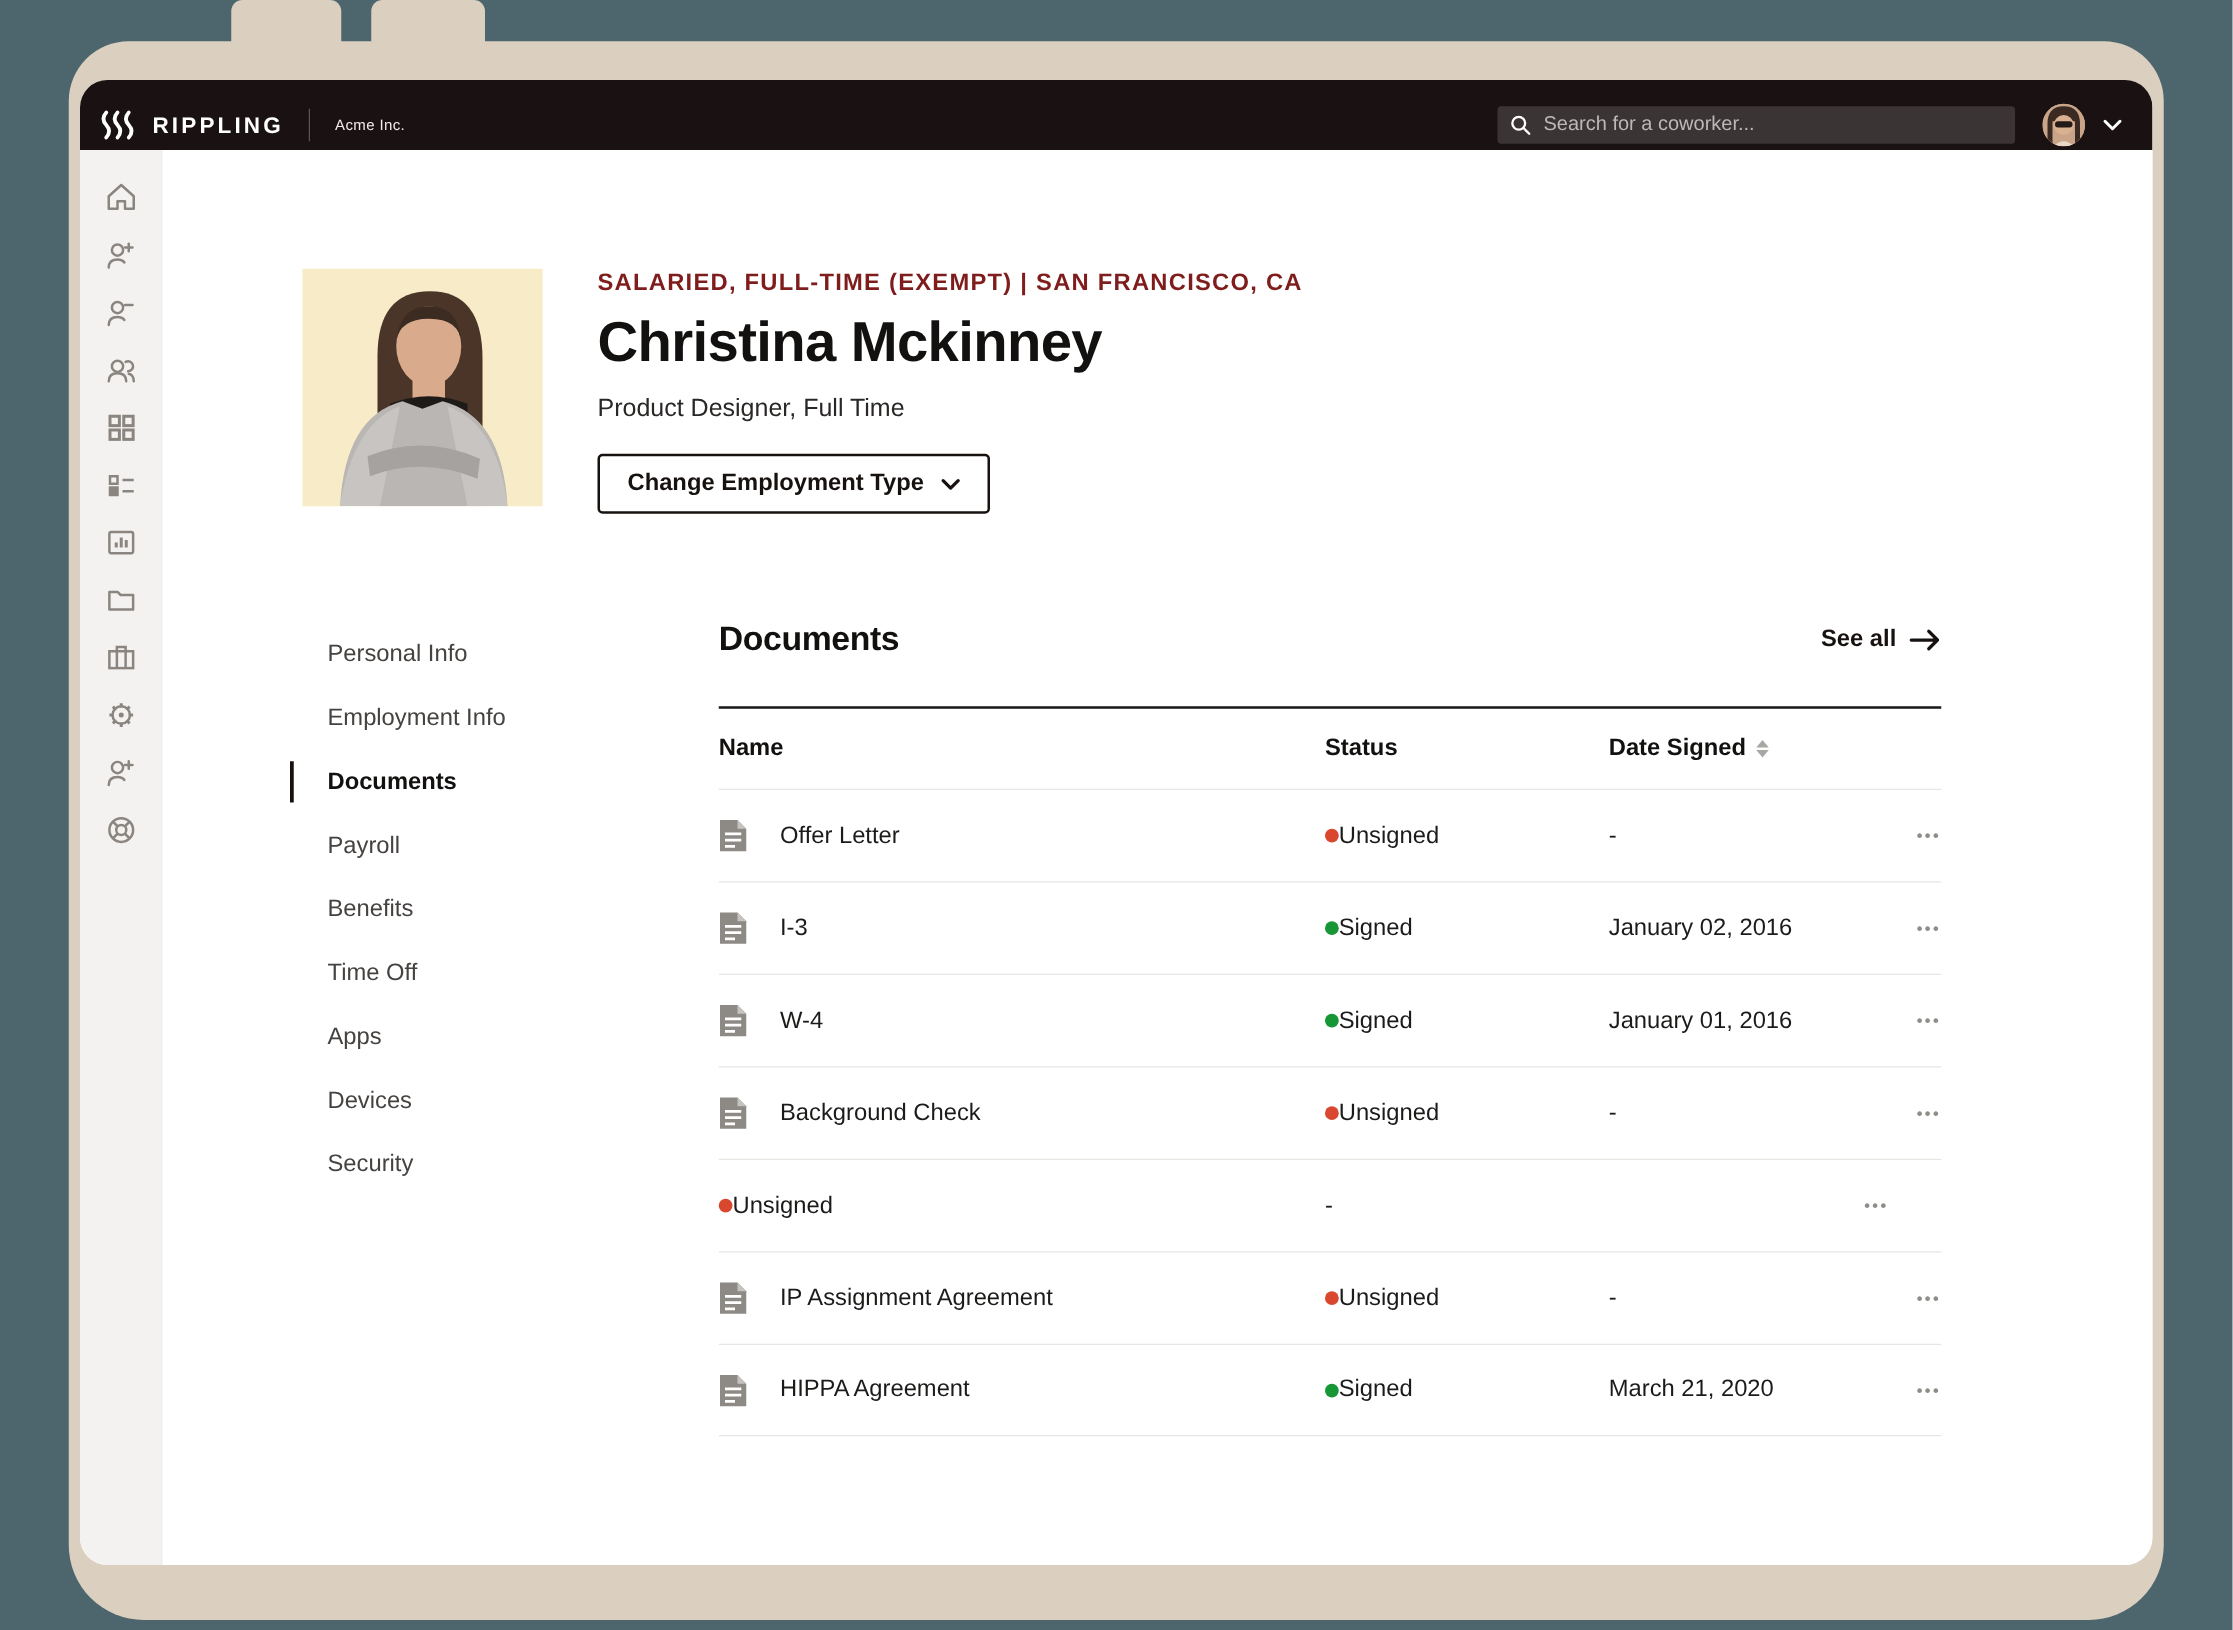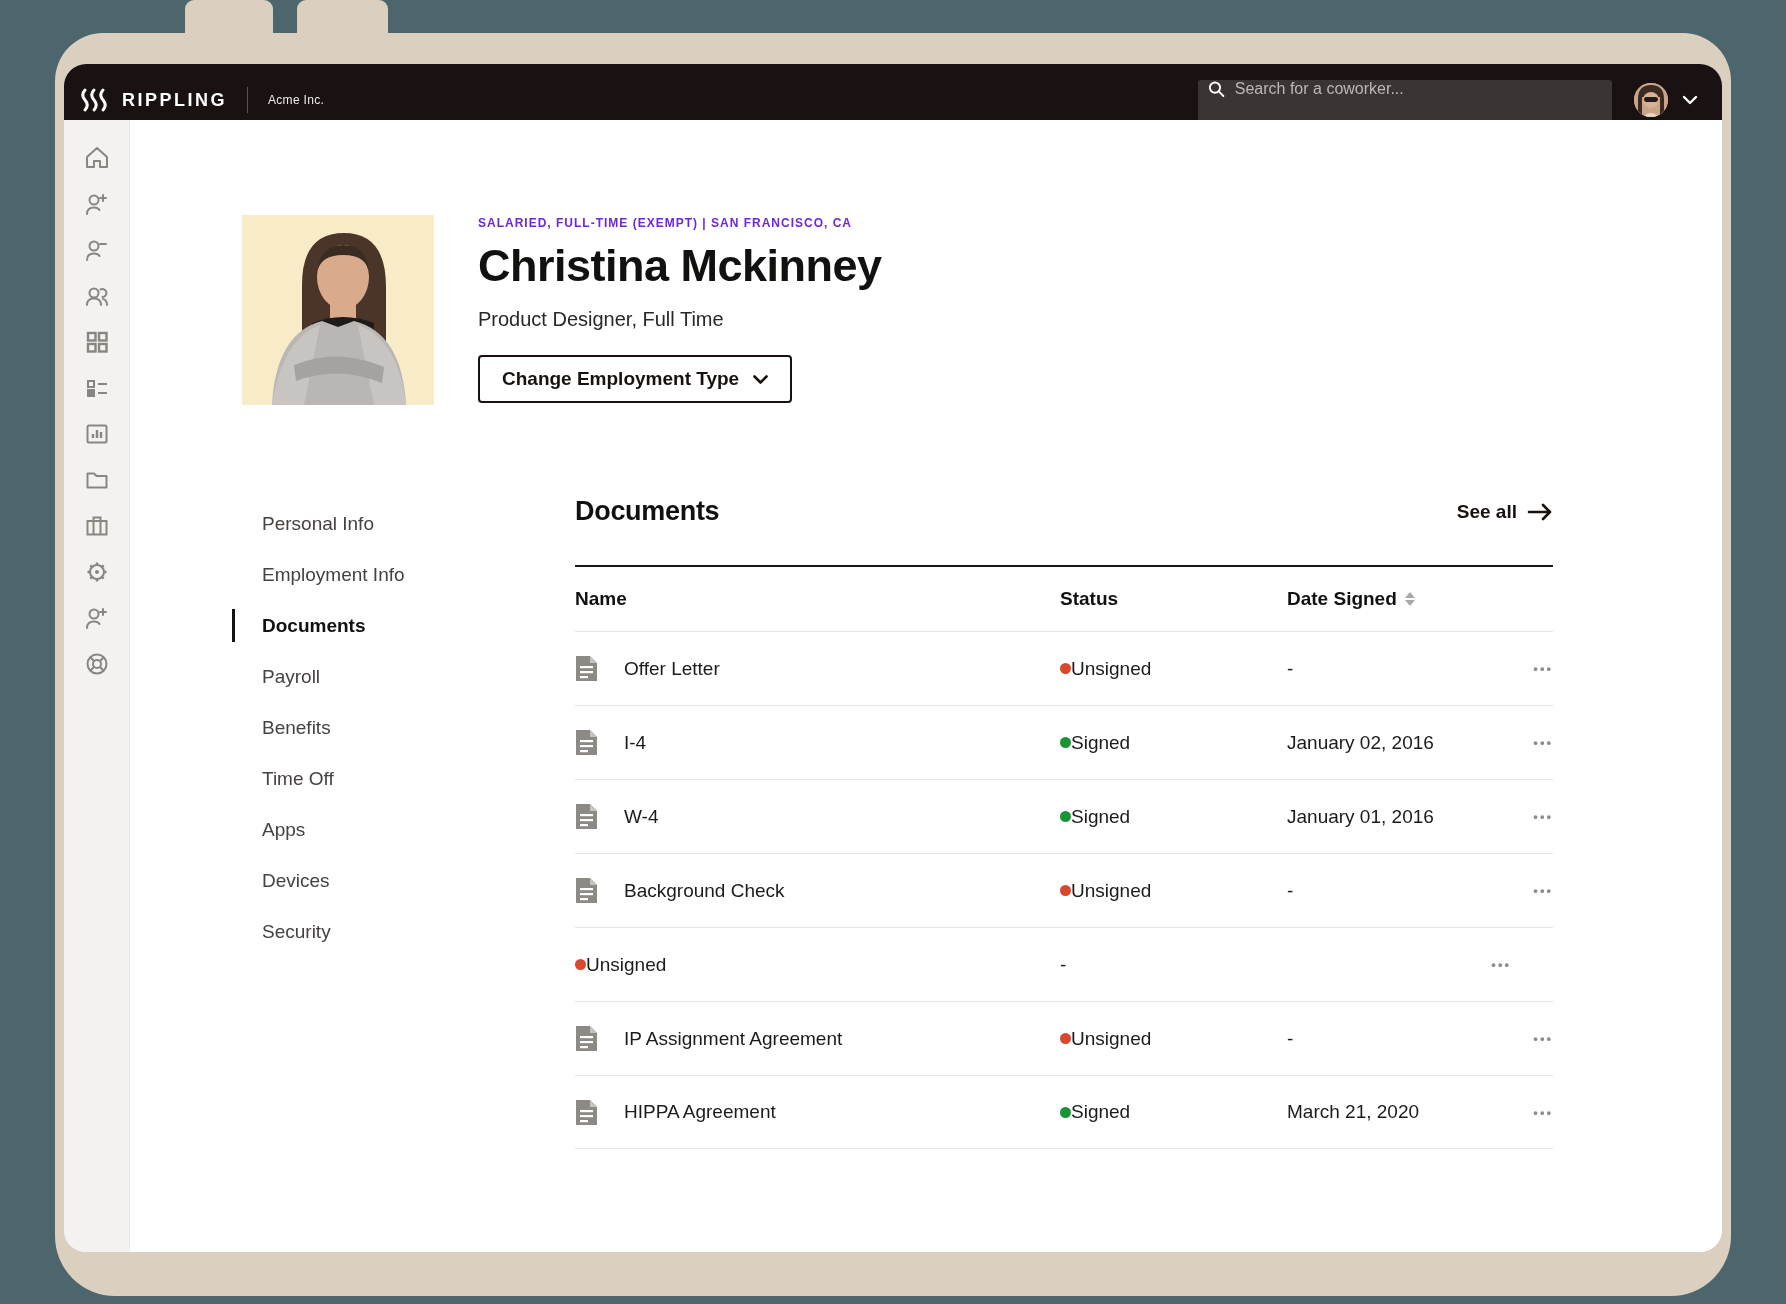--- a/index.html
+++ b/index.html
@@ -21,42 +21,42 @@
             display:flex; flex-direction:column; }
 
   
   .topbar { height:56px; background:#1a1212; display:flex; align-items:center;
             padding:16px 24px 0 16px; flex:0 0 auto; }
   .brand { display:flex; align-items:center; gap:12px; }
   .brand-mark { display:block; }
   .brand-name { color:#fff; font-weight:bold; font-size:18px; letter-spacing:2.5px; }
   .brand-divider { width:1px; height:26px; background:#5c5454; margin:0 20px; }
   .company { color:#efecec; font-size:12px; letter-spacing:.3px; }
-  .searchbox { margin-left:auto; width:414px; height:41px; background:#3b3434; border-radius:3px;
-               display:flex; align-items:flex-start; padding:0 10px; gap:10px; }
+  .searchbox { margin-left:auto; width:414px; height:30px; background:#3b3434; border-radius:3px;
+               display:flex; align-items:center; padding:0 10px; gap:10px; }
   .searchbox input { background:transparent; border:none; outline:none; color:#e6e2e2;
                      font-size:16px; width:100%; font-family:"Liberation Sans",sans-serif; }
   .searchbox input::placeholder { color:#bdb7b7; }
   .avatar-wrap { display:flex; align-items:center; gap:14px; margin-left:22px; }
   .avatar { width:34px; height:34px; border-radius:50%; overflow:hidden; background:#cdb49b; }
 
   
   .winbody { flex:1; display:flex; min-height:0; }
   .iconrail { width:66px; background:#f4f2f0; border-right:1px solid #eceae7; flex:0 0 auto;
               display:flex; flex-direction:column; align-items:center; padding-top:24px; gap:18px; }
   .rail-icon { width:28px; height:28px; display:flex; align-items:center; justify-content:center;
                color:#8b8580; cursor:pointer; }
   .rail-icon svg { display:block; }
 
   .main { flex:1; position:relative; background:#fff; }
 
   
   .photo { position:absolute; left:112px; top:95px; width:192px; height:190px; background:#f8ecc8; overflow:hidden; }
   .profile-text { position:absolute; left:348px; top:96px; }
-  .eyebrow { font-size:12px; font-weight:bold; letter-spacing:1px; color:#6d28d9; }
+  .eyebrow { font-size:19px; font-weight:bold; letter-spacing:1px; color:#7f1d1d; }
   .emp-name { font-size:45px; font-weight:bold; color:#121110; letter-spacing:-0.5px; margin-top:10px; }
   .emp-sub  { font-size:20px; color:#2a2826; margin-top:16px; }
   .cta { margin-top:24px; display:inline-flex; align-items:center; gap:14px; height:48px;
          padding:0 22px; background:#fff; border:2px solid #17120f; border-radius:4px;
          font-size:19px; font-weight:bold; color:#17120f; cursor:pointer;
          font-family:"Liberation Sans",sans-serif;text-align:right; }
 
   
   .section-nav { position:absolute; left:122px; top:378px; list-style:none; }
   .section-nav li { height:51px; display:flex; align-items:center; font-size:19px; color:#454240;
@@ -333,21 +333,21 @@
               <span class="cell-name">
                 <span class="doc-glyph">
                   <svg width="23" height="27" viewBox="0 0 23 27">
                     <path d="M1 1 L15 1 L22 8 L22 26 L1 26 Z" fill="#8d8a86"></path>
                     <path d="M15 1 L15 8 L22 8 Z" fill="#c6c3bf"></path>
                     <rect x="5" y="11" width="13" height="2.2" fill="#ffffff"></rect>
                     <rect x="5" y="16" width="13" height="2.2" fill="#ffffff"></rect>
                     <rect x="5" y="21" width="8" height="2.2" fill="#ffffff"></rect>
                   </svg>
                 </span>
-                <span>I-4</span>
+                <span>I-3</span>
               </span>
               <span class="cell-status">
                 <span class="dot"></span>
                 <span>Signed</span>
               </span>
               <span>January 02, 2016</span>
               <span class="cell-menu">•••</span>
             </div>
             <div class="doc-row signed">
               <span class="cell-name">

